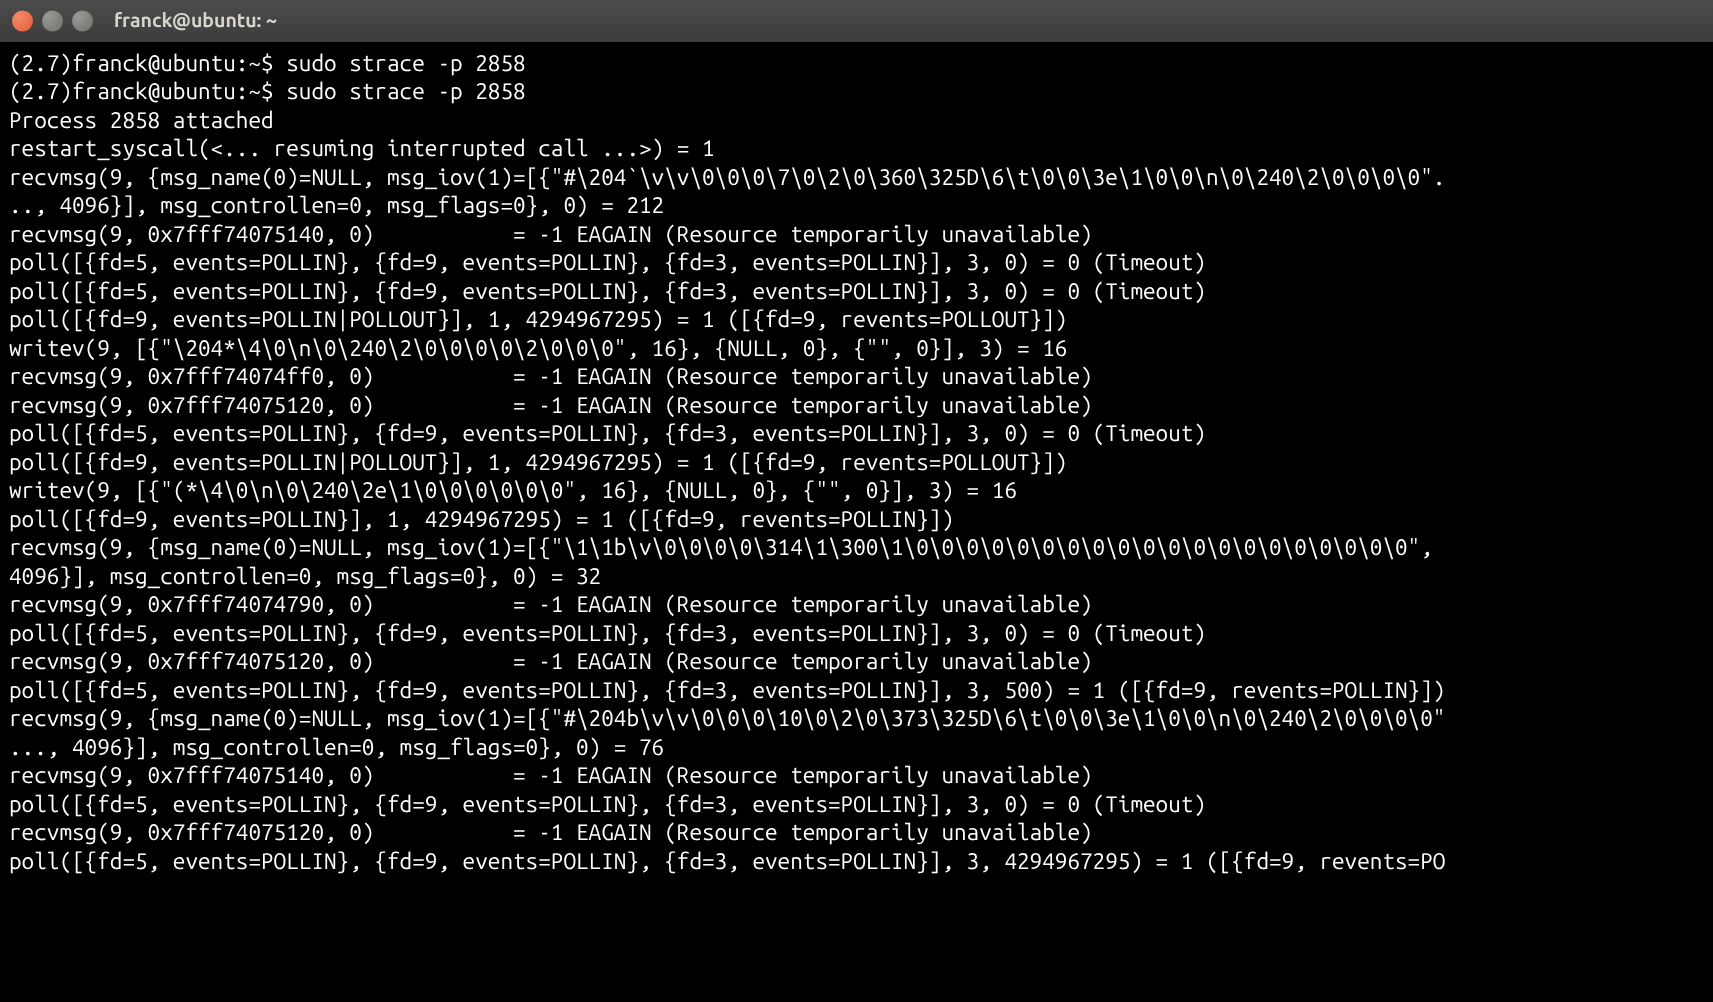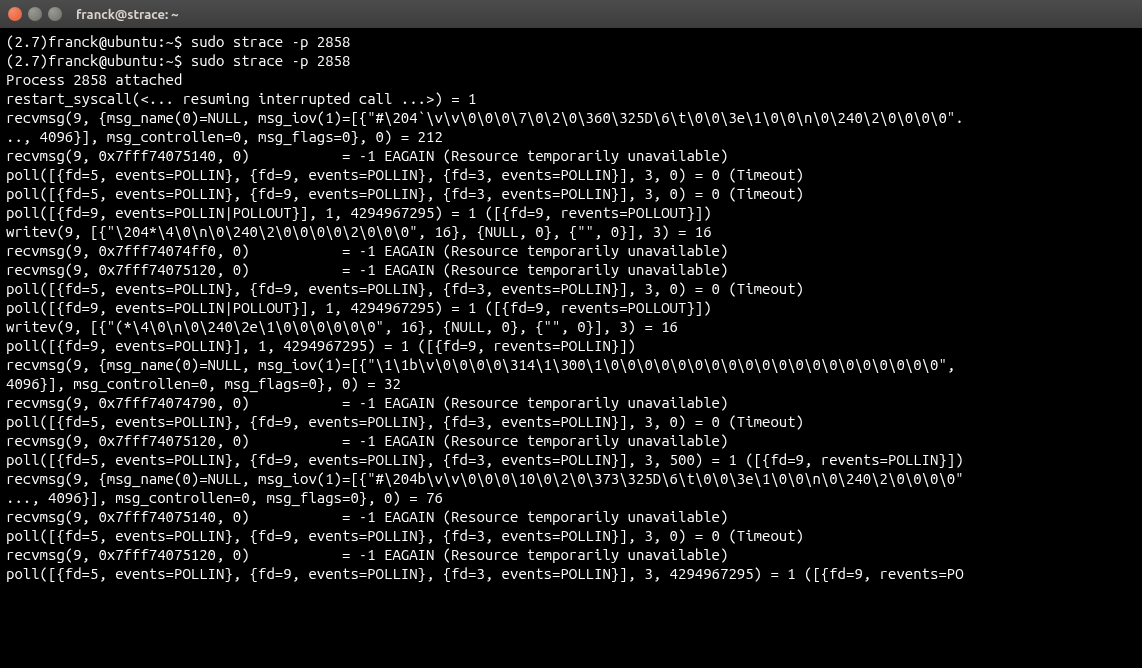--- a/index.html
+++ b/index.html
@@ -60,16 +60,16 @@
   </style>
 </head>
 <body>
 
 <div class="titlebar">
   <div class="window-buttons">
     <div class="wbtn close"></div>
     <div class="wbtn min"></div>
     <div class="wbtn max"></div>
   </div>
-  <div class="title">franck@strace: ~</div>
+  <div class="title">franck@ubuntu: ~</div>
 </div>
 
 <div class="terminal" id="term"><span class="line">(2.7)franck@ubuntu:~$ sudo strace -p 2858</span><span class="line">(2.7)franck@ubuntu:~$ sudo strace -p 2858</span><span class="line">Process 2858 attached</span><span class="line">restart_syscall(&lt;... resuming interrupted call ...&gt;) = 1</span><span class="line">recvmsg(9, {msg_name(0)=NULL, msg_iov(1)=[{"#\204`\v\v\0\0\0\7\0\2\0\360\325D\6\t\0\0\3e\1\0\0\n\0\240\2\0\0\0\0".</span><span class="line">.., 4096}], msg_controllen=0, msg_flags=0}, 0) = 212</span><span class="line">recvmsg(9, 0x7fff74075140, 0)           = -1 EAGAIN (Resource temporarily unavailable)</span><span class="line">poll([{fd=5, events=POLLIN}, {fd=9, events=POLLIN}, {fd=3, events=POLLIN}], 3, 0) = 0 (Timeout)</span><span class="line">poll([{fd=5, events=POLLIN}, {fd=9, events=POLLIN}, {fd=3, events=POLLIN}], 3, 0) = 0 (Timeout)</span><span class="line">poll([{fd=9, events=POLLIN|POLLOUT}], 1, 4294967295) = 1 ([{fd=9, revents=POLLOUT}])</span><span class="line">writev(9, [{"\204*\4\0\n\0\240\2\0\0\0\0\2\0\0\0", 16}, {NULL, 0}, {"", 0}], 3) = 16</span><span class="line">recvmsg(9, 0x7fff74074ff0, 0)           = -1 EAGAIN (Resource temporarily unavailable)</span><span class="line">recvmsg(9, 0x7fff74075120, 0)           = -1 EAGAIN (Resource temporarily unavailable)</span><span class="line">poll([{fd=5, events=POLLIN}, {fd=9, events=POLLIN}, {fd=3, events=POLLIN}], 3, 0) = 0 (Timeout)</span><span class="line">poll([{fd=9, events=POLLIN|POLLOUT}], 1, 4294967295) = 1 ([{fd=9, revents=POLLOUT}])</span><span class="line">writev(9, [{"(*\4\0\n\0\240\2e\1\0\0\0\0\0\0", 16}, {NULL, 0}, {"", 0}], 3) = 16</span><span class="line">poll([{fd=9, events=POLLIN}], 1, 4294967295) = 1 ([{fd=9, revents=POLLIN}])</span><span class="line">recvmsg(9, {msg_name(0)=NULL, msg_iov(1)=[{"\1\1b\v\0\0\0\0\314\1\300\1\0\0\0\0\0\0\0\0\0\0\0\0\0\0\0\0\0\0\0\0",</span><span class="line">4096}], msg_controllen=0, msg_flags=0}, 0) = 32</span><span class="line">recvmsg(9, 0x7fff74074790, 0)           = -1 EAGAIN (Resource temporarily unavailable)</span><span class="line">poll([{fd=5, events=POLLIN}, {fd=9, events=POLLIN}, {fd=3, events=POLLIN}], 3, 0) = 0 (Timeout)</span><span class="line">recvmsg(9, 0x7fff74075120, 0)           = -1 EAGAIN (Resource temporarily unavailable)</span><span class="line">poll([{fd=5, events=POLLIN}, {fd=9, events=POLLIN}, {fd=3, events=POLLIN}], 3, 500) = 1 ([{fd=9, revents=POLLIN}])</span><span class="line">recvmsg(9, {msg_name(0)=NULL, msg_iov(1)=[{"#\204b\v\v\0\0\0\10\0\2\0\373\325D\6\t\0\0\3e\1\0\0\n\0\240\2\0\0\0\0"</span><span class="line">..., 4096}], msg_controllen=0, msg_flags=0}, 0) = 76</span><span class="line">recvmsg(9, 0x7fff74075140, 0)           = -1 EAGAIN (Resource temporarily unavailable)</span><span class="line">poll([{fd=5, events=POLLIN}, {fd=9, events=POLLIN}, {fd=3, events=POLLIN}], 3, 0) = 0 (Timeout)</span><span class="line">recvmsg(9, 0x7fff74075120, 0)           = -1 EAGAIN (Resource temporarily unavailable)</span><span class="line">poll([{fd=5, events=POLLIN}, {fd=9, events=POLLIN}, {fd=3, events=POLLIN}], 3, 4294967295) = 1 ([{fd=9, revents=PO</span></div>
 
 </body></html>

